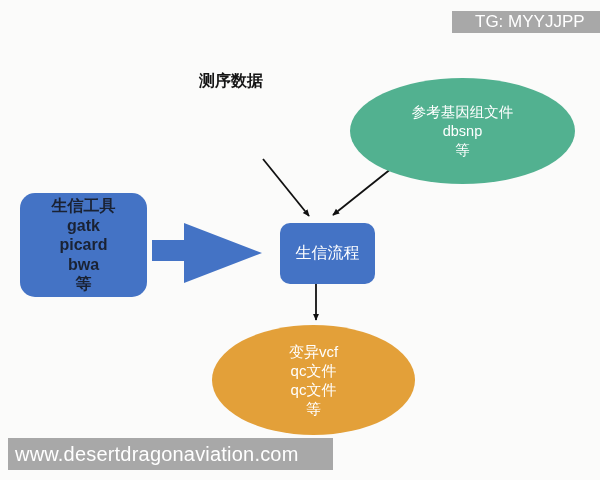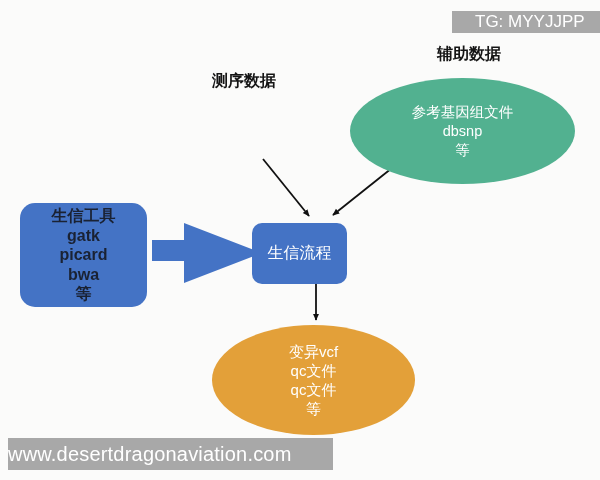--- a/index.html
+++ b/index.html
@@ -5,35 +5,35 @@
   html,body{margin:0;padding:0;background:#fff;}
   #canvas{
     position:relative;width:600px;height:480px;overflow:hidden;
     background:#fbfbfa;
     font-family:"Liberation Sans","DejaVu Sans",sans-serif;
   }
   .abs{position:absolute;}
   
   .graybar{background:#a8a8a8;color:#fff;overflow:hidden;white-space:nowrap;}
   #top-bar{left:452px;top:11px;width:148px;height:22px;font-size:17px;line-height:22px;padding-left:23px;box-sizing:border-box;}
-  #bottom-bar{left:8px;top:438px;width:325px;height:32px;font-size:20px;line-height:32px;box-sizing:border-box;letter-spacing:0.2px;}
+  #bottom-bar{left:8px;top:438px;width:325px;height:32px;font-size:20px;line-height:32px;padding-left:7px;box-sizing:border-box;letter-spacing:0.2px;}
   
   .cat-label{font-weight:bold;color:#151515;font-size:16px;white-space:nowrap;}
-  #seq-label{left:212px;top:71px;}
+  #seq-label{left:199px;top:71px;}
   #aux-label{left:437px;top:44px;}
   
   .ell{border-radius:50%;display:flex;flex-direction:column;align-items:center;justify-content:center;text-align:center;color:#fff;}
   #fastq-ell{left:185px;top:99px;width:95px;height:64px;background:#c1203c;font-size:16px;}
   #aux-ell{left:350px;top:78px;width:225px;height:106px;background:#52b190;font-size:14.5px;line-height:19px;}
   #out-ell{left:212px;top:325px;width:203px;height:110px;background:#e3a039;font-size:15px;line-height:19px;}
   
   .rbox{display:flex;flex-direction:column;align-items:center;justify-content:center;text-align:center;box-sizing:border-box;}
-  #tools-box{left:20px;top:203px;width:127px;height:104px;background:#4473c5;border-radius:15px;
+  #tools-box{left:20px;top:193px;width:127px;height:104px;background:#4473c5;border-radius:15px;
              color:#1a2233;font-size:16px;line-height:19.5px;font-weight:bold;}
-  #pipeline-box{left:252px;top:223px;width:95px;height:61px;background:#4473c5;border-radius:10px;
+  #pipeline-box{left:280px;top:223px;width:95px;height:61px;background:#4473c5;border-radius:10px;
                 color:#fff;font-size:16px;}
   
   #build-label{left:187px;top:242px;width:48px;text-align:center;font-size:18px;color:#1b1b1b;font-weight:bold;}
   
   #wires{left:0;top:0;width:600px;height:480px;pointer-events:none;}
 </style>
 </head>
 <body>
 
 <div id="canvas">
@@ -55,21 +55,20 @@
   </svg>
 
   <div id="top-bar" class="abs graybar">
     <span>TG: MYYJJPP</span>
   </div>
   <div id="bottom-bar" class="abs graybar">
     <span>www.desertdragonaviation.com</span>
   </div>
 
   <div id="seq-label" class="abs cat-label">测序数据</div>
-  <div id="aux-label" class="abs cat-label">辅助数据</div>
 
 
   <div id="aux-ell" class="abs ell">
     <div>参考基因组文件</div>
     <div>dbsnp</div>
     <div>等</div>
   </div>
 
   <div id="tools-box" class="abs rbox">
     <div>生信工具</div>

